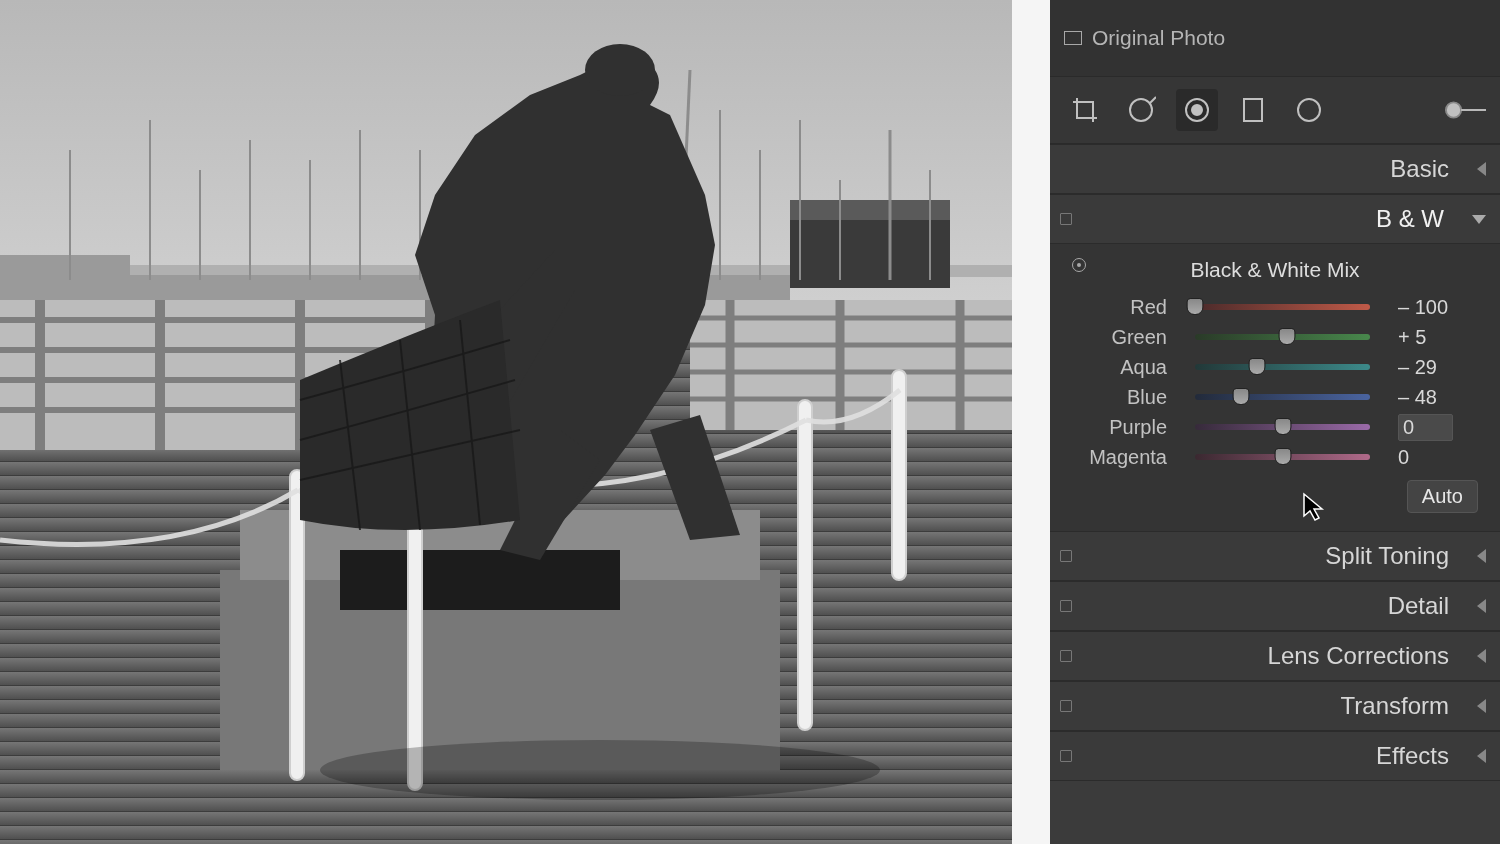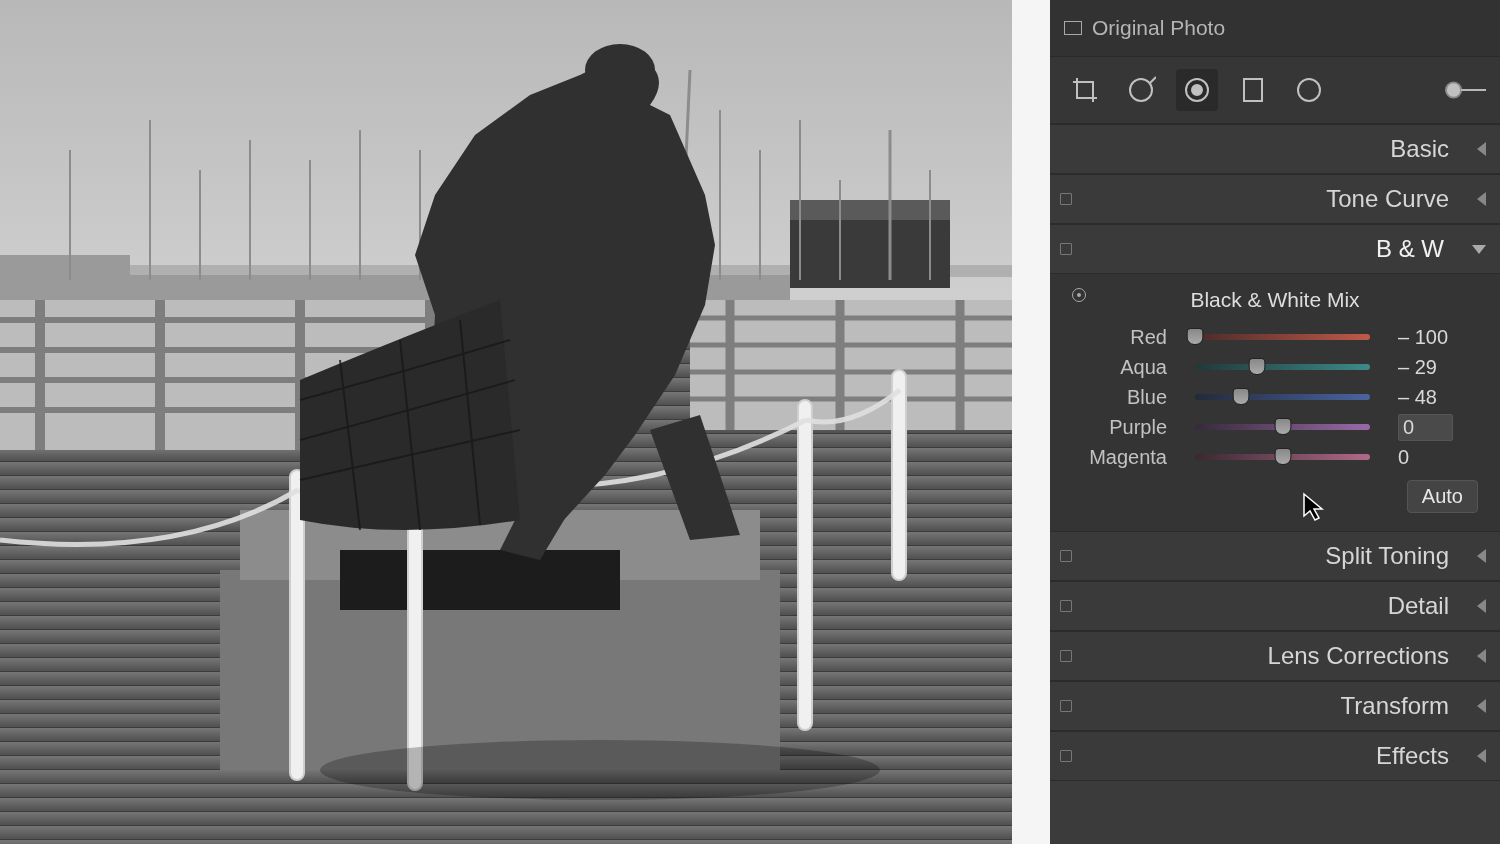--- a/index.html
+++ b/index.html
@@ -31,21 +31,21 @@
     flex: 1;
     height: 844px;
     background: #3b3b3b;
     display: flex;
     flex-direction: column;
     font-size: 20px;
   }
   
   .orig-head {
     background: #323232;
-    padding: 16px 14px;
+    padding: 26px 14px;
     display: flex;
     align-items: center;
     gap: 10px;
     color: #b5b5b5;
     font-size: 21px;
     border-bottom: 1px solid #2a2a2a;
   }
   .orig-head .orig-icon {
     width: 18px; height: 14px;
     border: 1.5px solid #a8a8a8;
@@ -336,26 +336,20 @@
       </svg>
     </div>
   </div>
 
   <div class="section-header">
     <span class="spacer"></span>
     <span class="label">Basic</span>
     <span class="tri"></span>
   </div>
 
-  <div class="section-header">
-    <span class="toggle-dot"></span>
-    <span class="spacer"></span>
-    <span class="label">Tone Curve</span>
-    <span class="tri"></span>
-  </div>
 
   <div class="section-header open">
     <span class="toggle-dot"></span>
     <span class="spacer"></span>
     <span class="label">B &amp; W</span>
     <span class="tri"></span>
   </div>
 
   <div class="bw-body">
     <div class="bw-title-row">
@@ -365,20 +359,28 @@
     <div id="sliders">
         <div class="slider-row">
           <div class="name">Red</div>
           <div class="slider">
             <div class="grad" style="background: linear-gradient(to right, rgb(74, 42, 42), rgb(192, 90, 72));"></div>
             <div class="thumb" style="left: 0%;"></div>
           </div>
           <div class="value">– 100</div>
         </div>
         <div class="slider-row">
+          <div class="name">Green</div>
+          <div class="slider">
+            <div class="grad" style="background: linear-gradient(to right, rgb(42, 58, 40), rgb(72, 136, 76));"></div>
+            <div class="thumb" style="left: 52.5%;"></div>
+          </div>
+          <div class="value">+ 5</div>
+        </div>
+        <div class="slider-row">
           <div class="name">Aqua</div>
           <div class="slider">
             <div class="grad" style="background: linear-gradient(to right, rgb(34, 56, 56), rgb(60, 138, 138));"></div>
             <div class="thumb" style="left: 35.5%;"></div>
           </div>
           <div class="value">– 29</div>
         </div>
         <div class="slider-row">
           <div class="name">Blue</div>
           <div class="slider">

